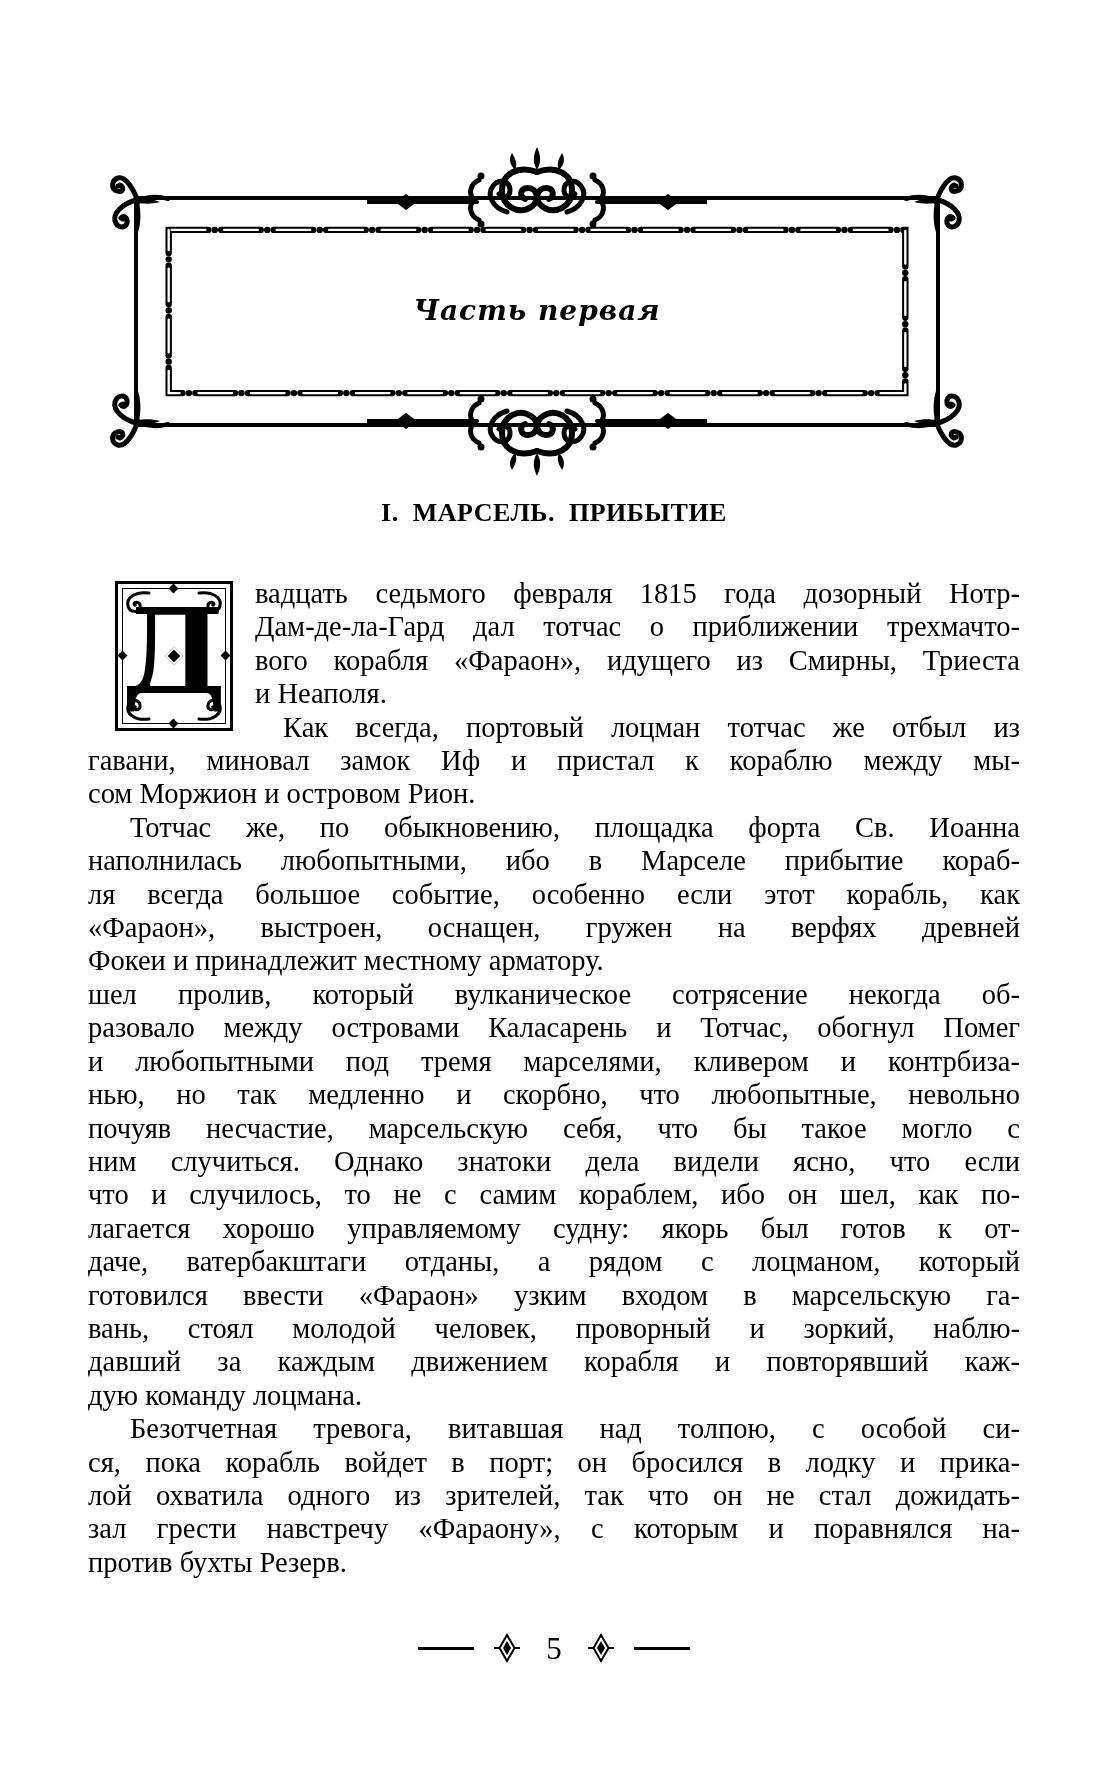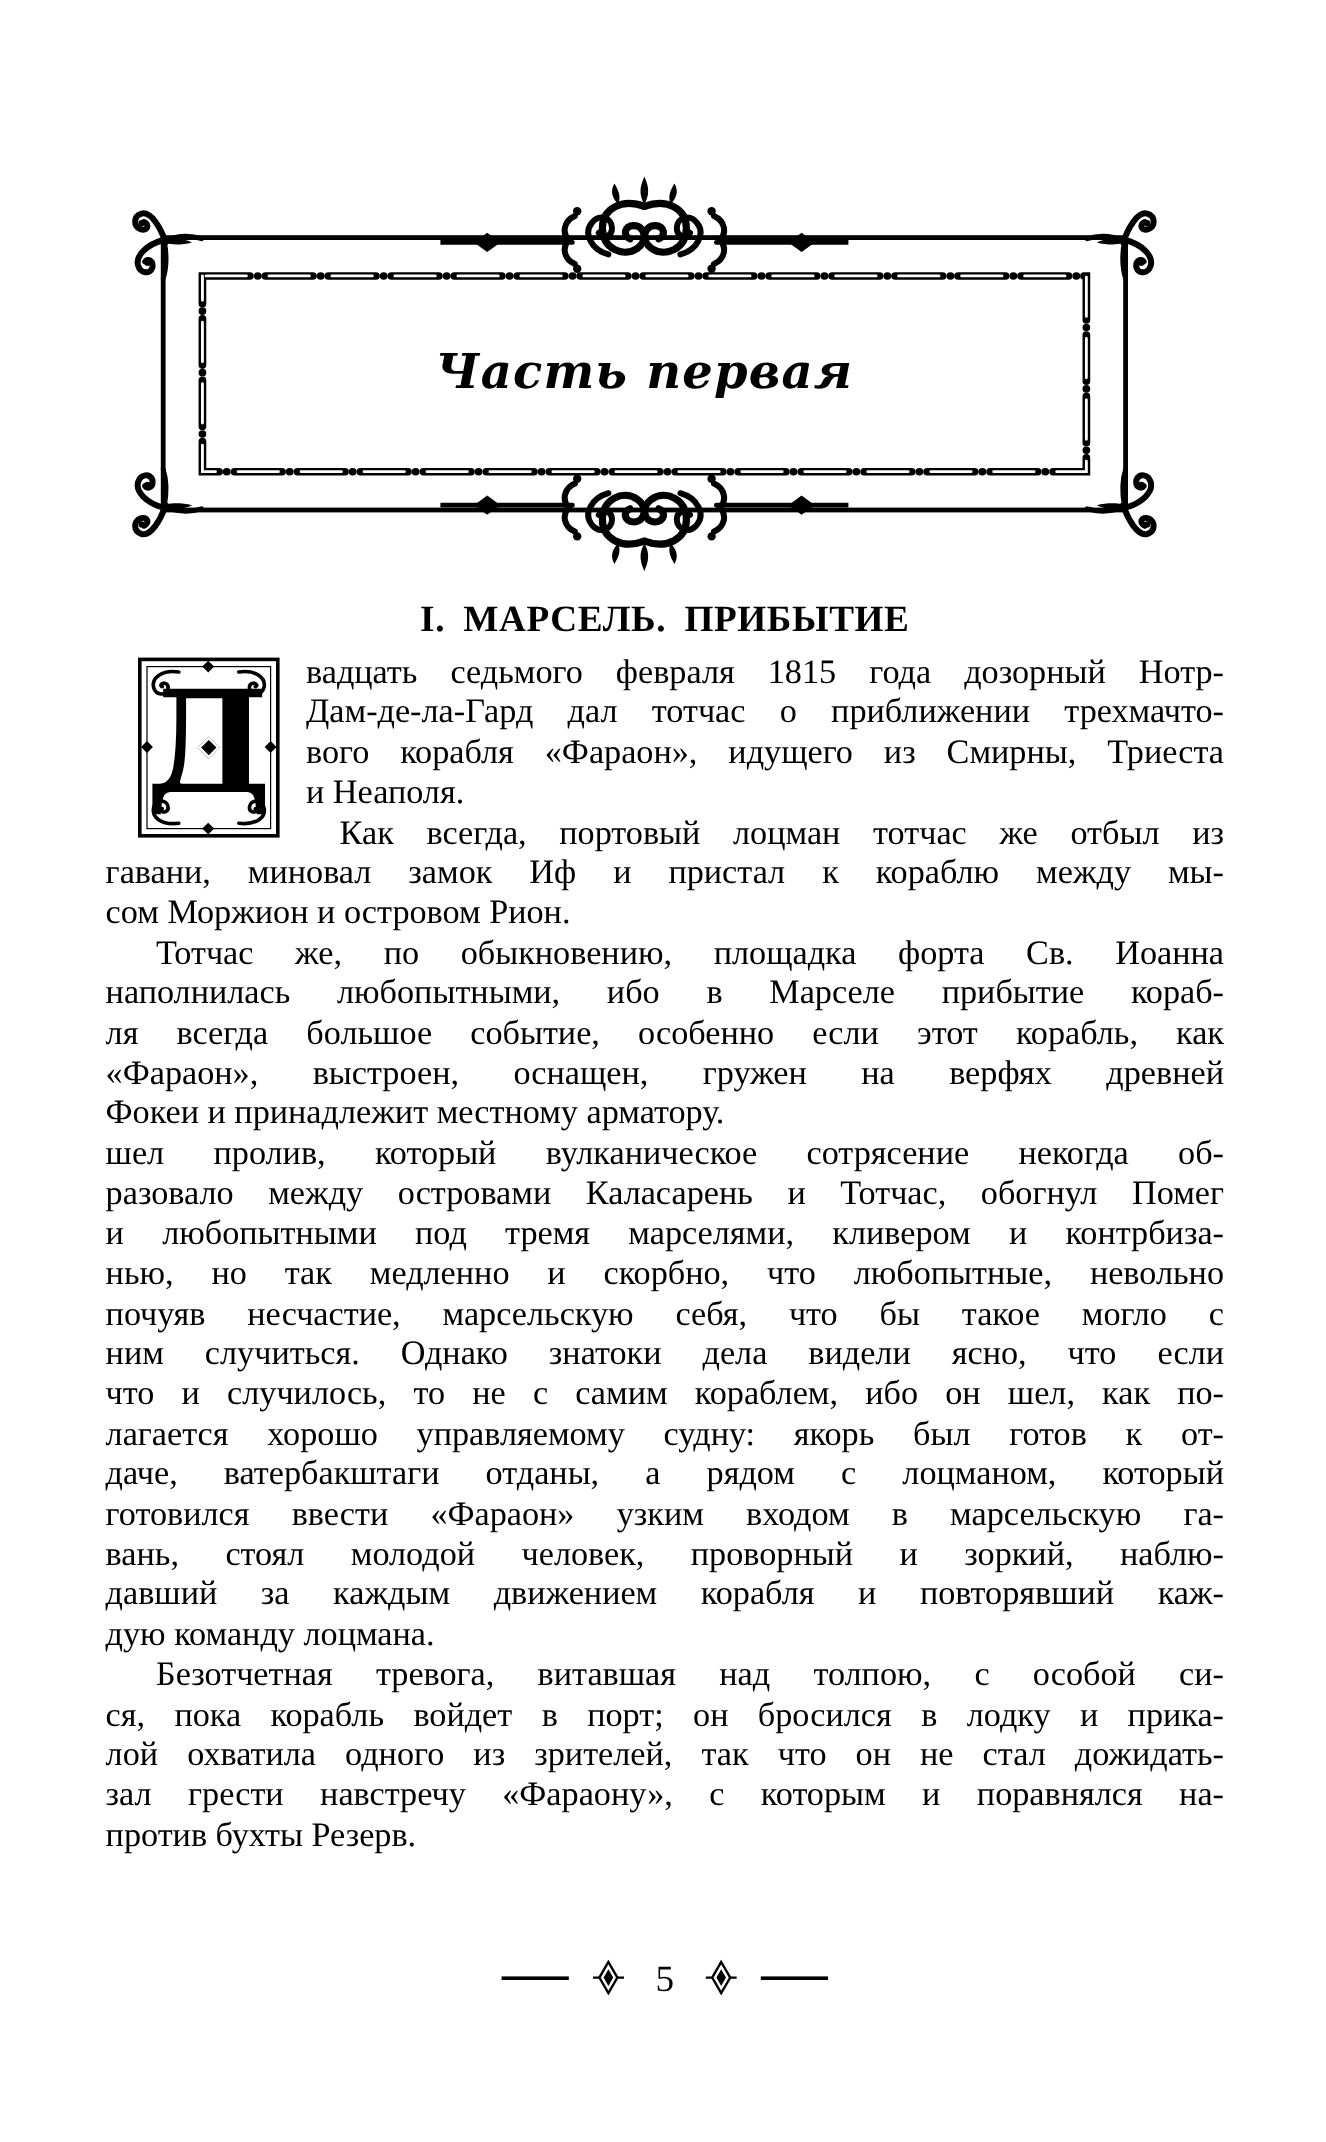--- a/index.html
+++ b/index.html
@@ -14,28 +14,28 @@
   .orn-top,.orn-bottom{position:absolute;left:50%;width:340px;height:88px;pointer-events:none;}
   .orn-top{top:-54px;transform:translateX(-50%);}
   .orn-bottom{bottom:-54px;transform:translateX(-50%) scaleY(-1);}
   .corner{position:absolute;width:70px;height:90px;pointer-events:none;}
   .corner.tl{left:-30px;top:-32px;}
   .corner.tr{right:-30px;top:-32px;transform:scaleX(-1);}
   .corner.bl{left:-30px;bottom:-32px;transform:scaleY(-1);}
   .corner.br{right:-30px;bottom:-32px;transform:scale(-1,-1);}
   .frame-title{position:absolute;left:0;right:0;top:50%;transform:translateY(-54%);
          text-align:center;font-family:"DejaVu Serif", serif;
-         font-weight:bold;font-style:italic;font-size:40px;letter-spacing:1px;}
+         font-weight:bold;font-style:italic;font-size:28px;letter-spacing:1px;}
 
   
   .chapter-heading{position:absolute;left:88px;top:498px;width:932px;text-align:center;
-         font-weight:bold;font-size:31px;letter-spacing:0.5px;word-spacing:7px;}
-
-  
-  .body-text{position:absolute;left:88px;top:544px;width:932px;
+         font-weight:bold;font-size:26px;letter-spacing:0.5px;word-spacing:7px;}
+
+  
+  .body-text{position:absolute;left:88px;top:577px;width:932px;
          font-size:28.5px;line-height:33.4px;}
   .line{text-align:justify;text-align-last:justify;white-space:normal;}
   .line.para-end{text-align-last:left;}
 
   
   .dropcap-box{float:left;width:118px;height:150px;margin:4px 22px 10px 27px;
          border:3px solid #000;box-sizing:border-box;position:relative;
          display:flex;align-items:center;justify-content:center;}
   .dropcap-inner{position:absolute;left:4px;top:4px;right:4px;bottom:4px;
          border:1.5px solid #000;}

